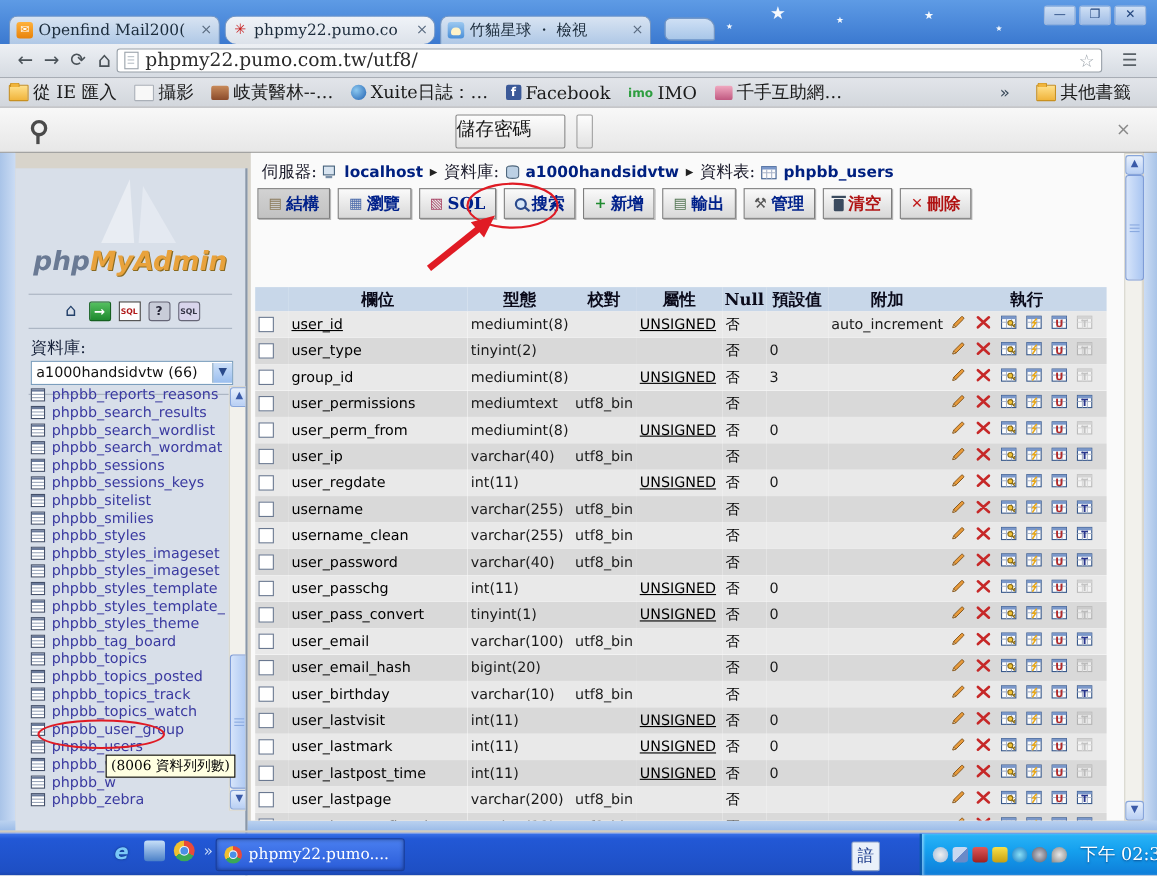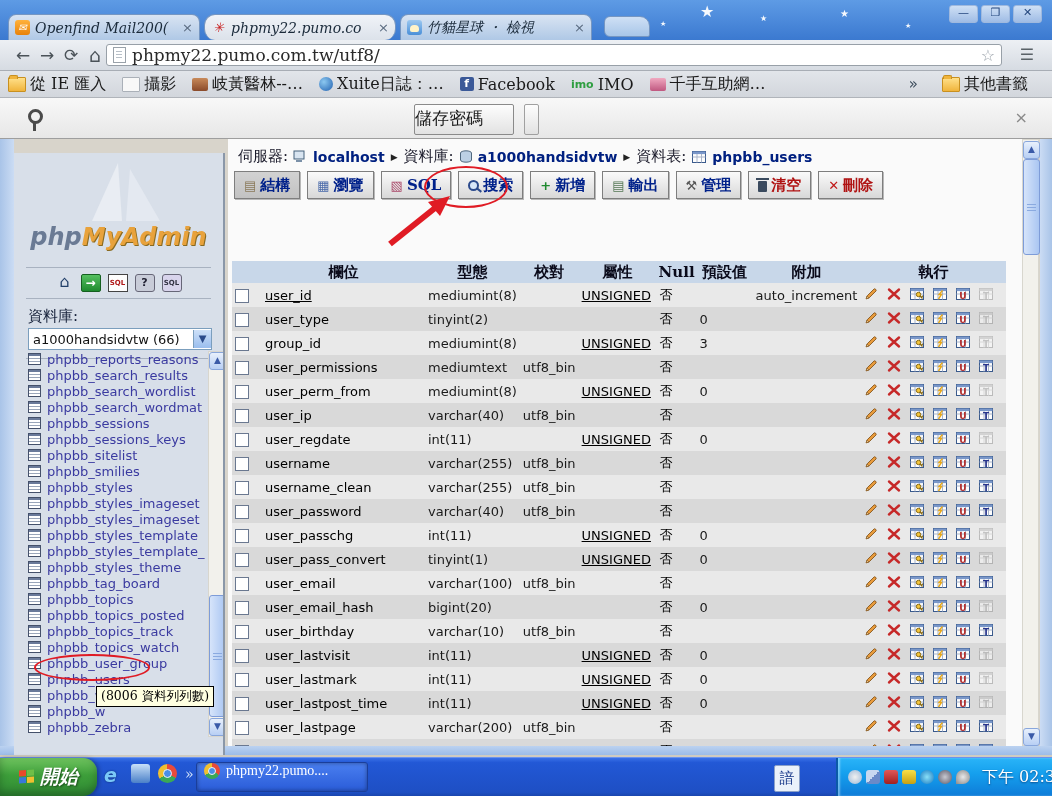--- a/index.html
+++ b/index.html
@@ -7,21 +7,21 @@
   #screen{position:relative;width:1052px;height:796px;overflow:hidden;background:#D8D4CB;}
 
   
   #titlebar{position:absolute;left:0;top:0;width:1052px;height:40px;
     background:linear-gradient(#5E9BE5,#3B79D0);}
   .star{position:absolute;color:#FFFFFF;opacity:.95;pointer-events:none;}
   #win-controls{position:absolute;right:10px;top:5px;display:flex;gap:3px;}
   .wc{width:27px;height:16px;border:1px solid #9FB9DE;border-radius:3px;
     background:linear-gradient(#CFE0F5,#9FBCE5);color:#24477E;font-size:11px;line-height:14px;
     text-align:center;font-family:"DejaVu Sans",sans-serif;}
-  #tabstrip{position:absolute;left:8px;bottom:0;height:27px;display:flex;align-items:flex-end;font-style:italic;}
+  #tabstrip{position:absolute;left:8px;bottom:0;height:27px;display:flex;align-items:flex-end;}
   .btab{position:relative;width:192px;height:26px;margin-right:4px;border-radius:8px 8px 0 0;
     border:1px solid #7596C2;border-bottom:none;background:linear-gradient(#D9E4F2,#AFC8E6);
     display:flex;align-items:center;padding:0 6px;box-sizing:border-box;}
   .btab.active{background:linear-gradient(#F0F3F8,#DCE2EA);border-radius:11px;}
   .btab .tab-label{flex:1;font-size:14px;color:#1A2A3A;white-space:nowrap;overflow:hidden;}
   .tab-close{color:#5A6B80;font-size:13px;margin-left:4px;font-family:"DejaVu Sans",sans-serif;}
   .fav{width:15px;height:15px;margin-right:5px;flex:none;display:inline-block;position:relative;}
   .mail-favicon{background:linear-gradient(#FFB23C,#E8820A);border-radius:3px;color:#fff;
     font-size:10px;line-height:15px;text-align:center;}
   .mail-favicon::before{content:"✉";}
@@ -198,21 +198,21 @@
   #quicklaunch{position:absolute;left:104px;top:6px;display:flex;align-items:center;gap:8px;}
   .ql{width:19px;height:19px;font-family:"DejaVu Sans",sans-serif;}
   .ie-icon{color:#7AC8F8;font-size:19px;font-weight:bold;font-style:italic;text-shadow:0 0 2px #0A2A6A;}
   .mail-quick-icon{background:linear-gradient(#C8E0F8,#4A80C8);border-radius:3px;}
   .chrome-icon{border-radius:50%;background:conic-gradient(#E84A3A 0 33%,#3AA857 33% 66%,#F0C030 66% 100%);position:relative;}
   .chrome-icon::after{content:"";position:absolute;left:5px;top:5px;width:9px;height:9px;background:#4A8FE8;
     border:1.5px solid #F0F4FA;border-radius:50%;box-sizing:border-box;}
   #ql-overflow{color:#CFE0FA;font-size:14px;}
   #task-btn{position:absolute;left:196px;top:4px;width:172px;height:30px;border-radius:3px;
     background:linear-gradient(#4A7FF0,#2A5CD8);box-shadow:inset 0 0 4px rgba(0,0,0,.4);border:1px solid #1A3E9A;
-    display:flex;align-items:flex-start;padding:0 7px;gap:6px;box-sizing:border-box;font-family:Liberation Serif, serif;}
+    display:flex;align-items:center;padding:0 7px;gap:6px;box-sizing:border-box;}
   #task-btn .chrome-icon{width:16px;height:16px;flex:none;}
   #task-btn .chrome-icon::after{left:4px;top:4px;width:8px;height:8px;}
   #task-label{color:#fff;font-size:14px;white-space:nowrap;overflow:hidden;}
   #ime-box{position:absolute;left:774px;top:7px;width:24px;height:25px;background:#EAF1FA;border:1px solid #8AA0C8;
     border-radius:2px;color:#1A3A8A;font-size:15px;text-align:center;line-height:24px;}
   #systray{position:absolute;left:836px;top:0;width:216px;height:38px;
     background:linear-gradient(#2AB4F8 0%,#15A0EE 40%,#0E7CD8 100%);border-left:2px solid #0A5AA8;box-shadow:inset 2px 0 2px rgba(255,255,255,.4);
     display:flex;align-items:center;padding-left:10px;box-sizing:border-box;gap:4px;}
   .tray-ic{width:14px;height:14px;border-radius:3px;}
   .t1{background:radial-gradient(#F0F0F0,#9AB8D8);border-radius:50%;}
@@ -1336,29 +1336,20 @@
   <div class="anno" id="anno-search"></div>
   <div class="anno" id="anno-users"></div>
   <svg id="anno-arrow" width="84" height="66">
     <line x1="12" y1="58" x2="62" y2="18" stroke="#E01B24" stroke-width="6"></line>
     <polygon points="72,10 50,16 62,30" fill="#E01B24"></polygon>
   </svg>
   <div id="tooltip">(8006 資料列列數)</div>
 
   <div id="desktop-sliver"></div>
   <div id="taskbar">
-    <div id="start-btn">
-      <span class="winflag">
-          <i class="wf1"></i>
-          <i class="wf2"></i>
-          <i class="wf3"></i>
-          <i class="wf4"></i>
-        </span>
-      <span id="start-label">開始</span>
-    </div>
     <div id="quicklaunch">
       <span class="ql ie-icon">e</span>
       <span class="ql mail-quick-icon"></span>
       <span class="ql chrome-icon"></span>
       <span id="ql-overflow">»</span>
     </div>
     <div id="task-btn">
       <span class="chrome-icon"></span>
       <span id="task-label">phpmy22.pumo....</span>
     </div>

